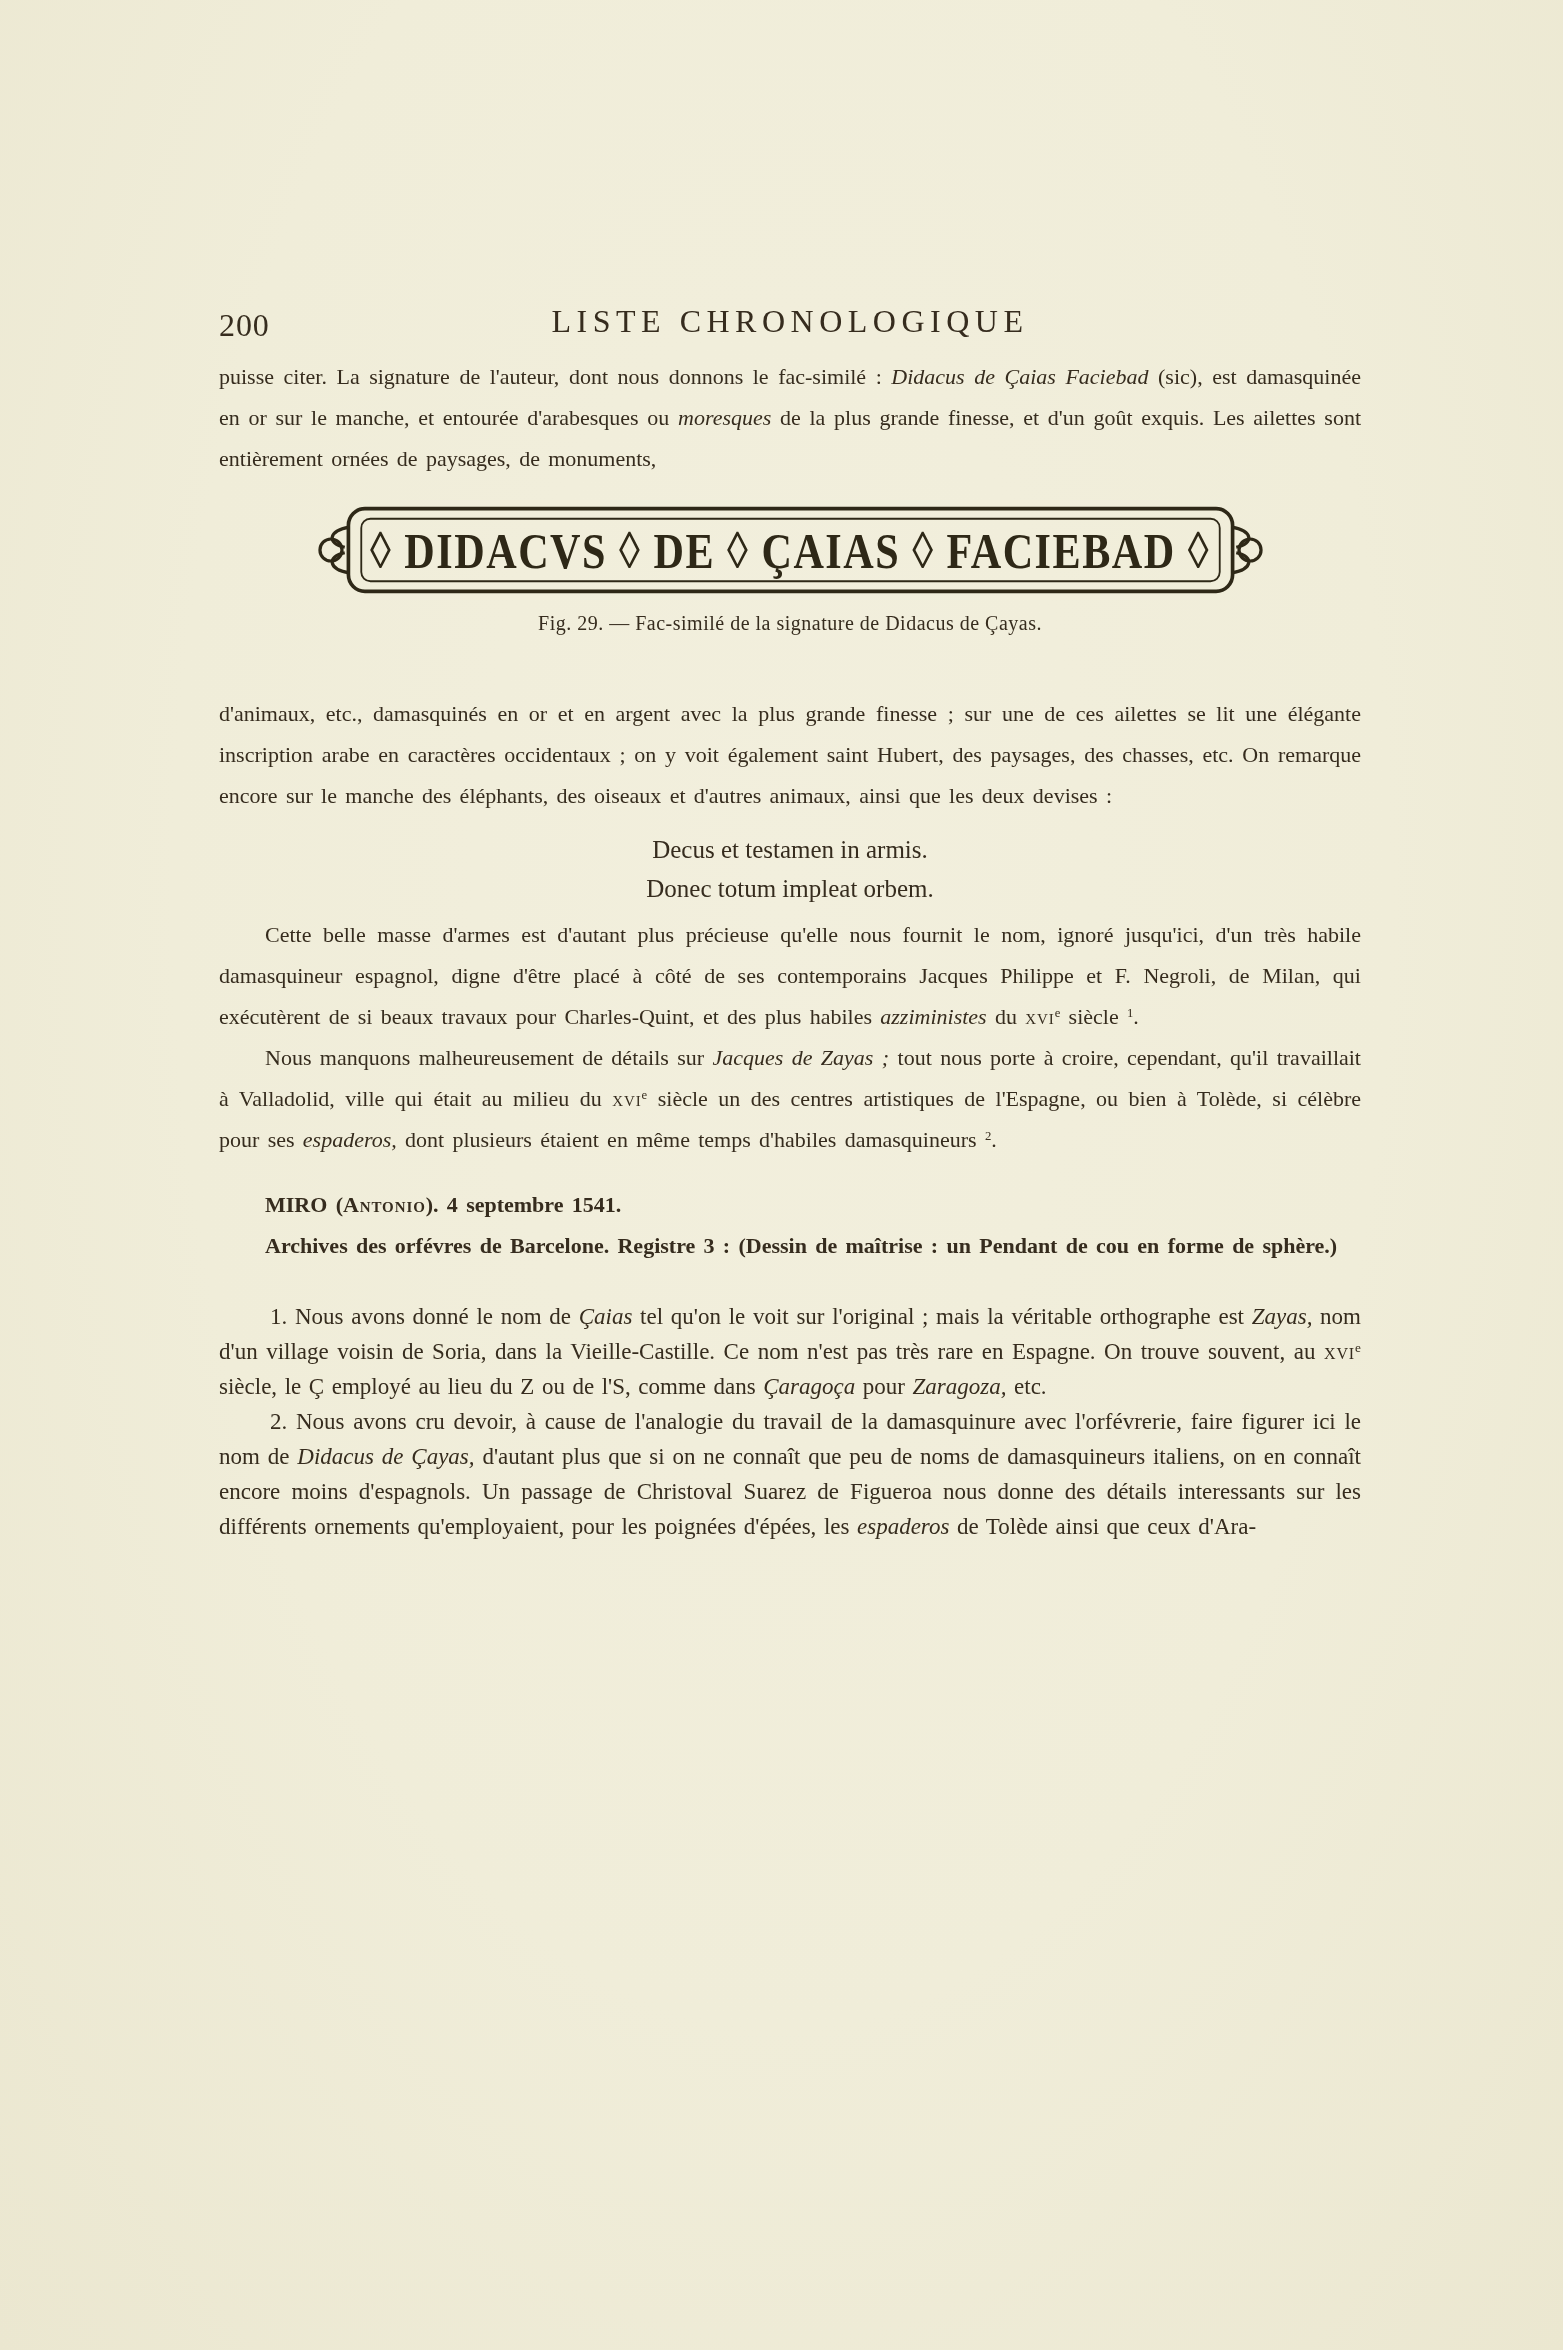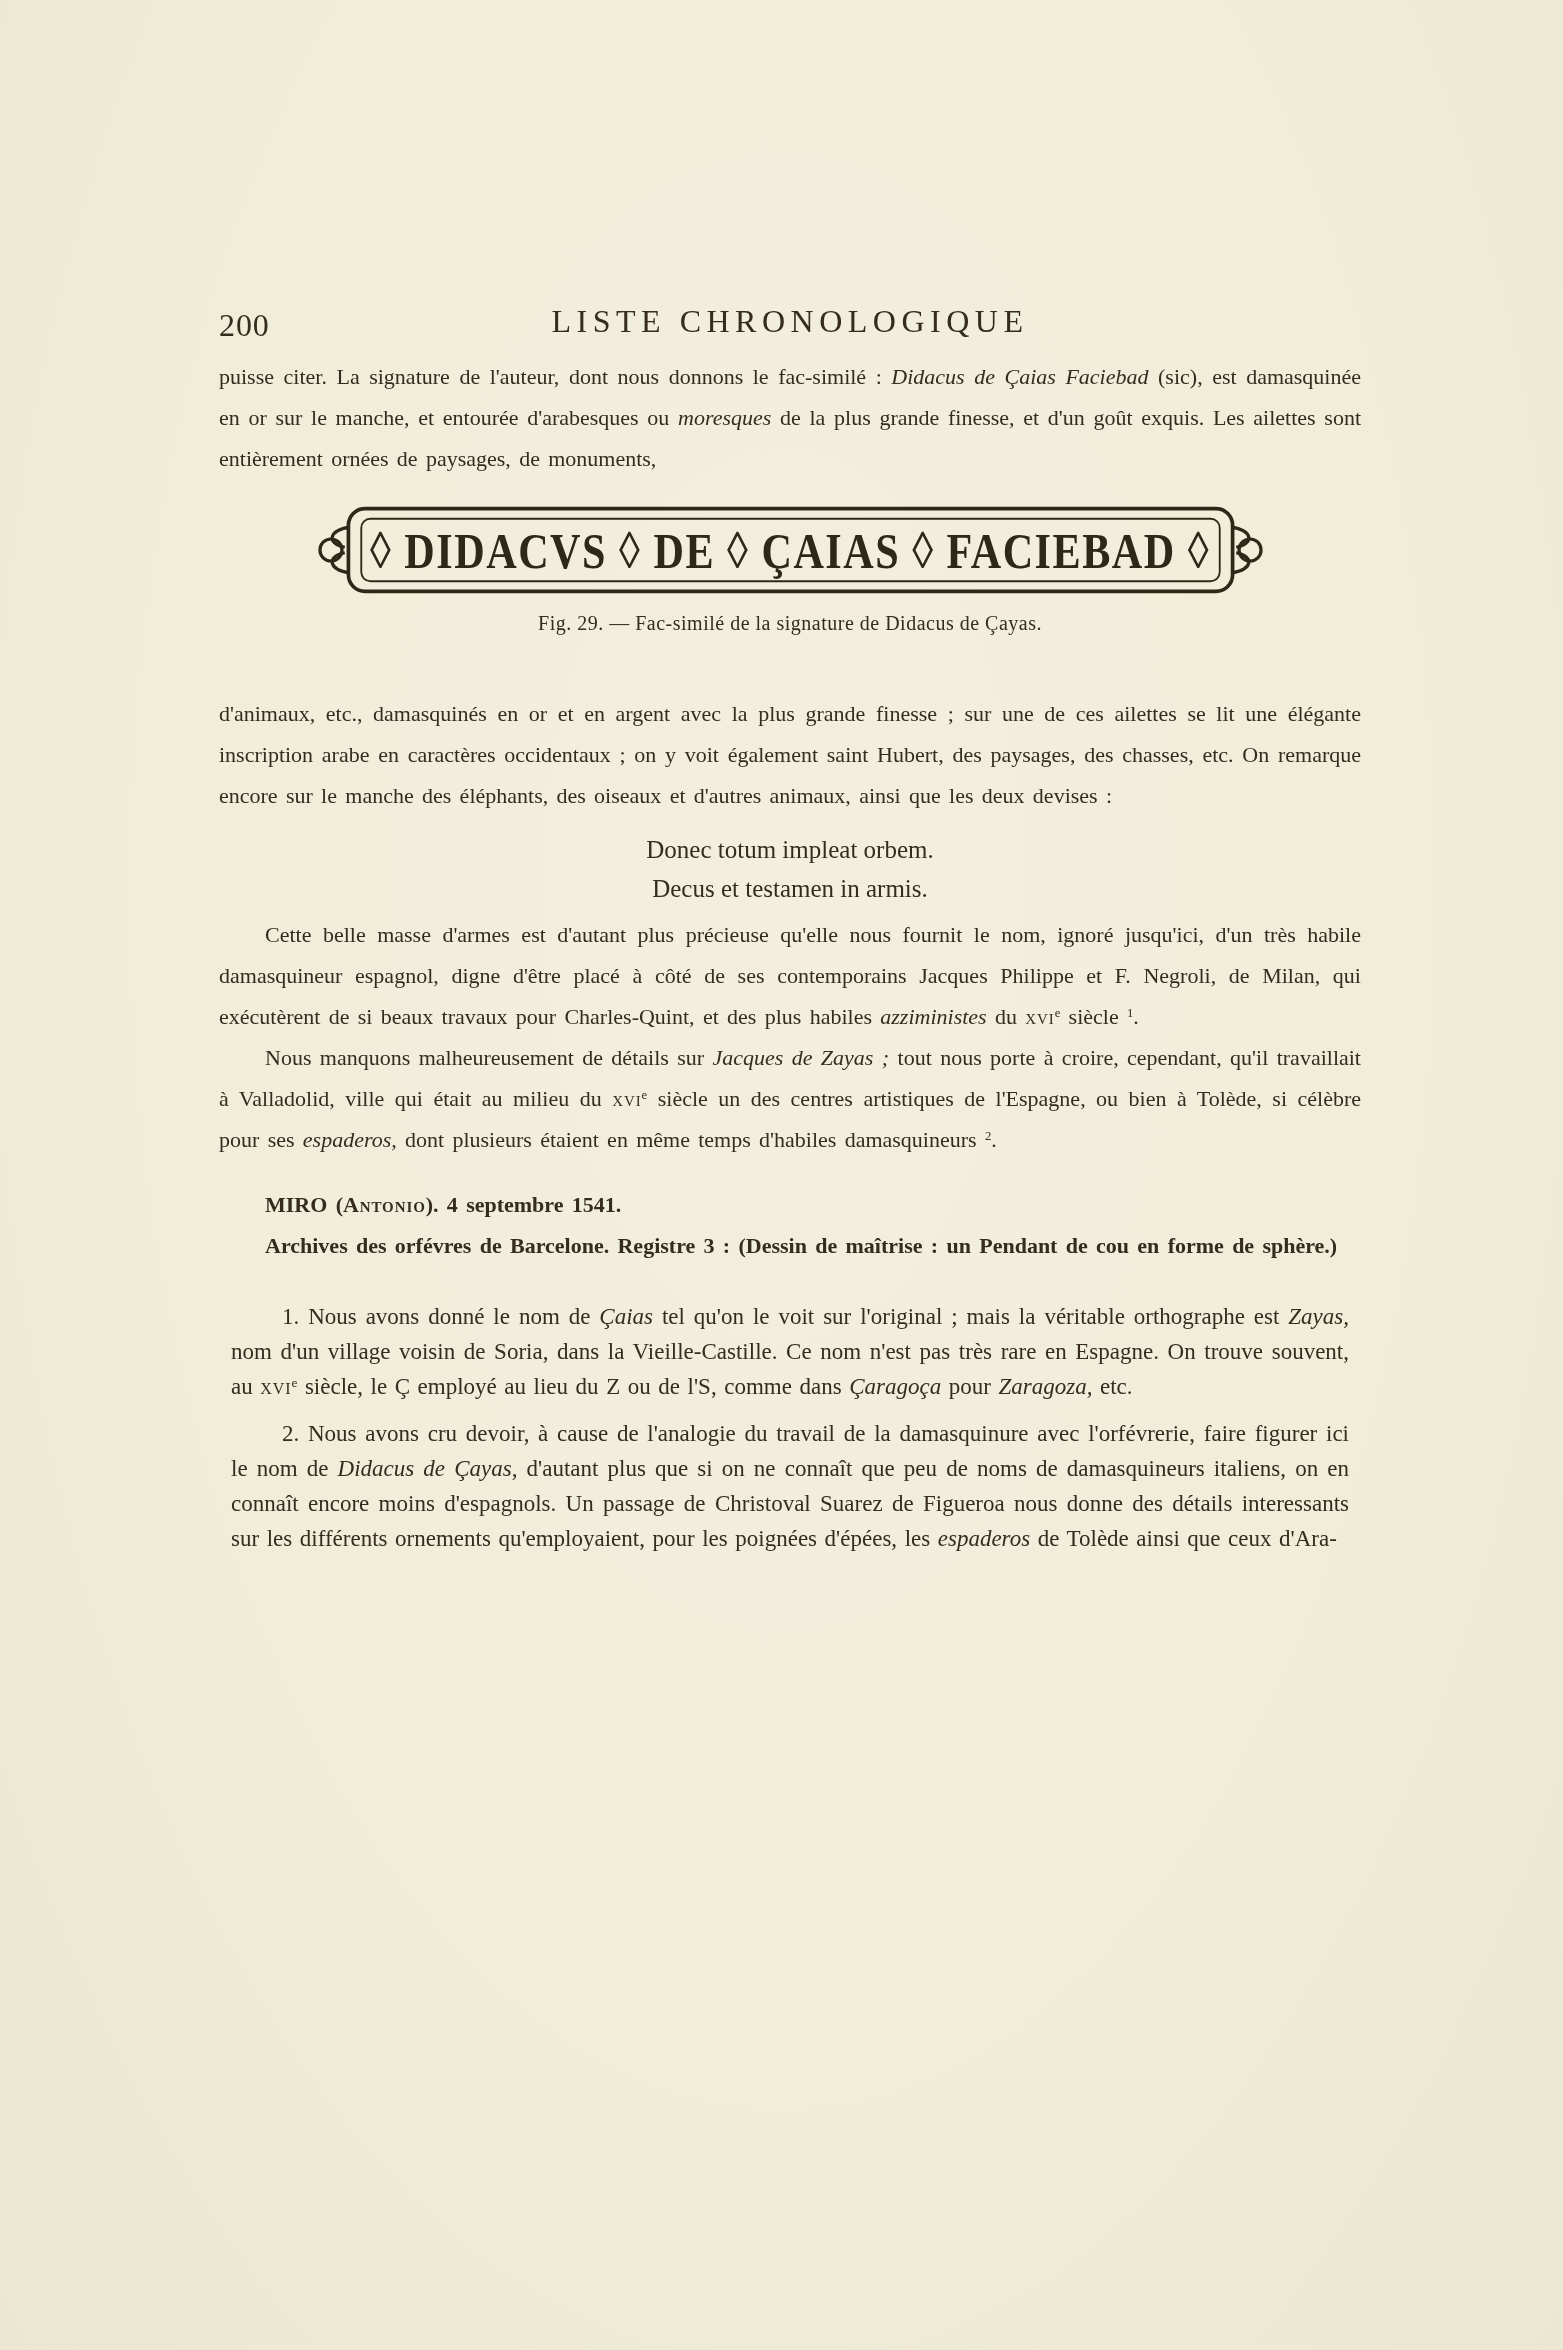--- a/index.html
+++ b/index.html
@@ -45,21 +45,21 @@
   }
   .after-figure{margin-top:55px;}
   
   .mottos{margin-top:14.7px;text-align:center;font-size:25px;line-height:39px;}
   .after-mottos{margin-top:5.5px;}
   
   .entry{margin-top:24px;font-weight:bold;}
   
   .footnotes{margin-top:33px;}
   .footnote{
-    font-size:23px;line-height:35px;margin:12px;
+    font-size:23px;line-height:35px;margin:0;
     text-align:justify;text-indent:51px;word-spacing:1.8px;
   }
 </style>
 </head>
 <body>
 
 <div class="page">
   <div class="column">
 
     <div class="head">
@@ -82,22 +82,22 @@
           <circle cx="1038" cy="51" r="12" stroke-width="3.5"></circle>
         </g>
         <text x="537" y="71" text-anchor="middle" font-size="56" font-weight="bold" font-family="Liberation Serif, DejaVu Serif, serif" letter-spacing="2" textLength="915" lengthAdjust="spacingAndGlyphs" fill="#2e2817">◊ DIDACVS ◊ DE ◊ ÇAIAS ◊ FACIEBAD ◊</text>
       </svg>
       <figcaption class="figure-caption">Fig. 29. — Fac-similé de la signature de Didacus de Çayas.</figcaption>
     </figure>
 
     <p class="para after-figure"><span>d'animaux, etc., damasquinés en or et en argent avec la plus grande finesse ; sur une de ces ailettes se lit une élégante inscription arabe en caractères occidentaux ; on y voit également saint Hubert, des paysages, des chasses, etc. On remarque encore sur le manche des éléphants, des oiseaux et d'autres animaux, ainsi que les deux devises :</span></p>
 
     <div class="mottos">
+      <div>Decus et testamen in armis.</div>
       <div>Donec totum impleat orbem.</div>
-      <div>Decus et testamen in armis.</div>
     </div>
 
     <p class="para indent after-mottos"><span>Cette belle masse d'armes est d'autant plus précieuse qu'elle nous fournit le nom, ignoré jusqu'ici, d'un très habile damasquineur espagnol, digne d'être placé à côté de ses contemporains Jacques Philippe et F. Negroli, de Milan, qui exécutèrent de si beaux travaux pour Charles-Quint, et des plus habiles </span><span class="s-i">azziministes</span><span> du </span><span class="s-sc">xvi</span><sup class="s-sup">e</sup><span> siècle </span><sup class="s-sup">1</sup><span>.</span></p>
     <p class="para indent"><span>Nous manquons malheureusement de détails sur </span><span class="s-i">Jacques de Zayas ;</span><span> tout nous porte à croire, cependant, qu'il travaillait à Valladolid, ville qui était au milieu du </span><span class="s-sc">xvi</span><sup class="s-sup">e</sup><span> siècle un des centres artistiques de l'Espagne, ou bien à Tolède, si célèbre pour ses </span><span class="s-i">espaderos,</span><span> dont plusieurs étaient en même temps d'habiles damasquineurs </span><sup class="s-sup">2</sup><span>.</span></p>
 
     <div class="entry">
       <p class="para indent"><span>MIRO (</span><span class="s-sc">Antonio</span><span>). 4 septembre 1541.</span></p>
       <p class="para indent"><span>Archives des orfévres de Barcelone. Registre 3 : (Dessin de maîtrise : un Pendant de cou en forme de sphère.)</span></p>
     </div>
 

